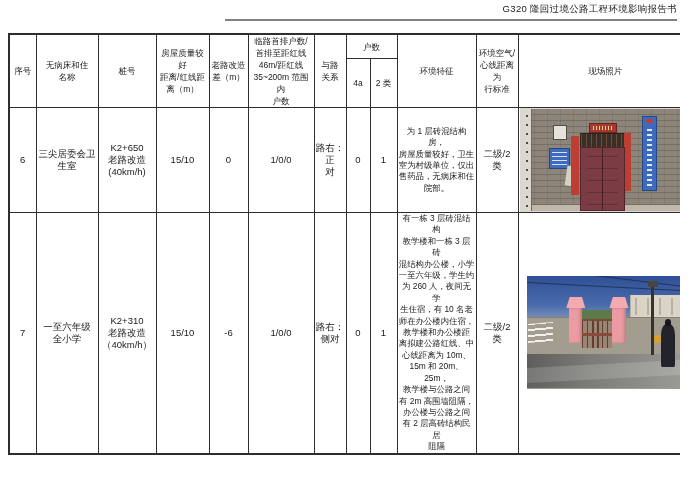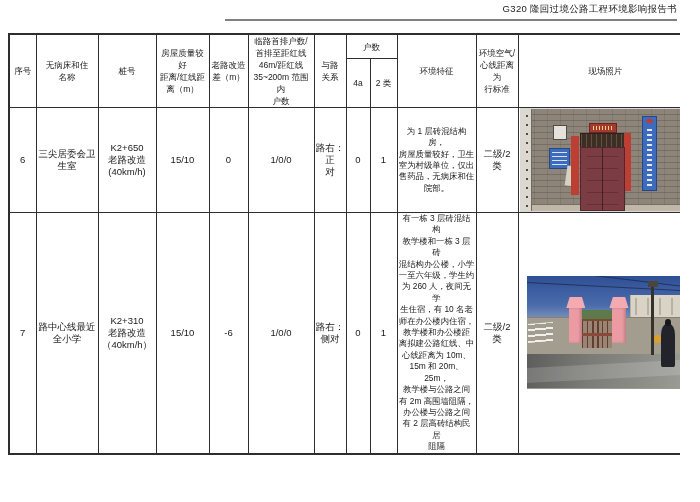--- a/index.html
+++ b/index.html
@@ -179,21 +179,21 @@
           <div class="p1-couplet cl"></div>
           <div class="p1-couplet cr"></div>
           <div class="p1-door"></div>
           <div class="p1-banner"></div>
         </div>
       </td>
     </tr>
 
     <tr class="r7">
       <td>7</td>
-      <td class="pre">路中心线最近
+      <td class="pre">一至六年级
 全小学</td>
       <td class="pre">K2+310
 老路改造
 （40km/h）</td>
       <td>15/10</td>
       <td>-6</td>
       <td>1/0/0</td>
       <td class="pre">路右：
 侧对</td>
       <td>0</td>

